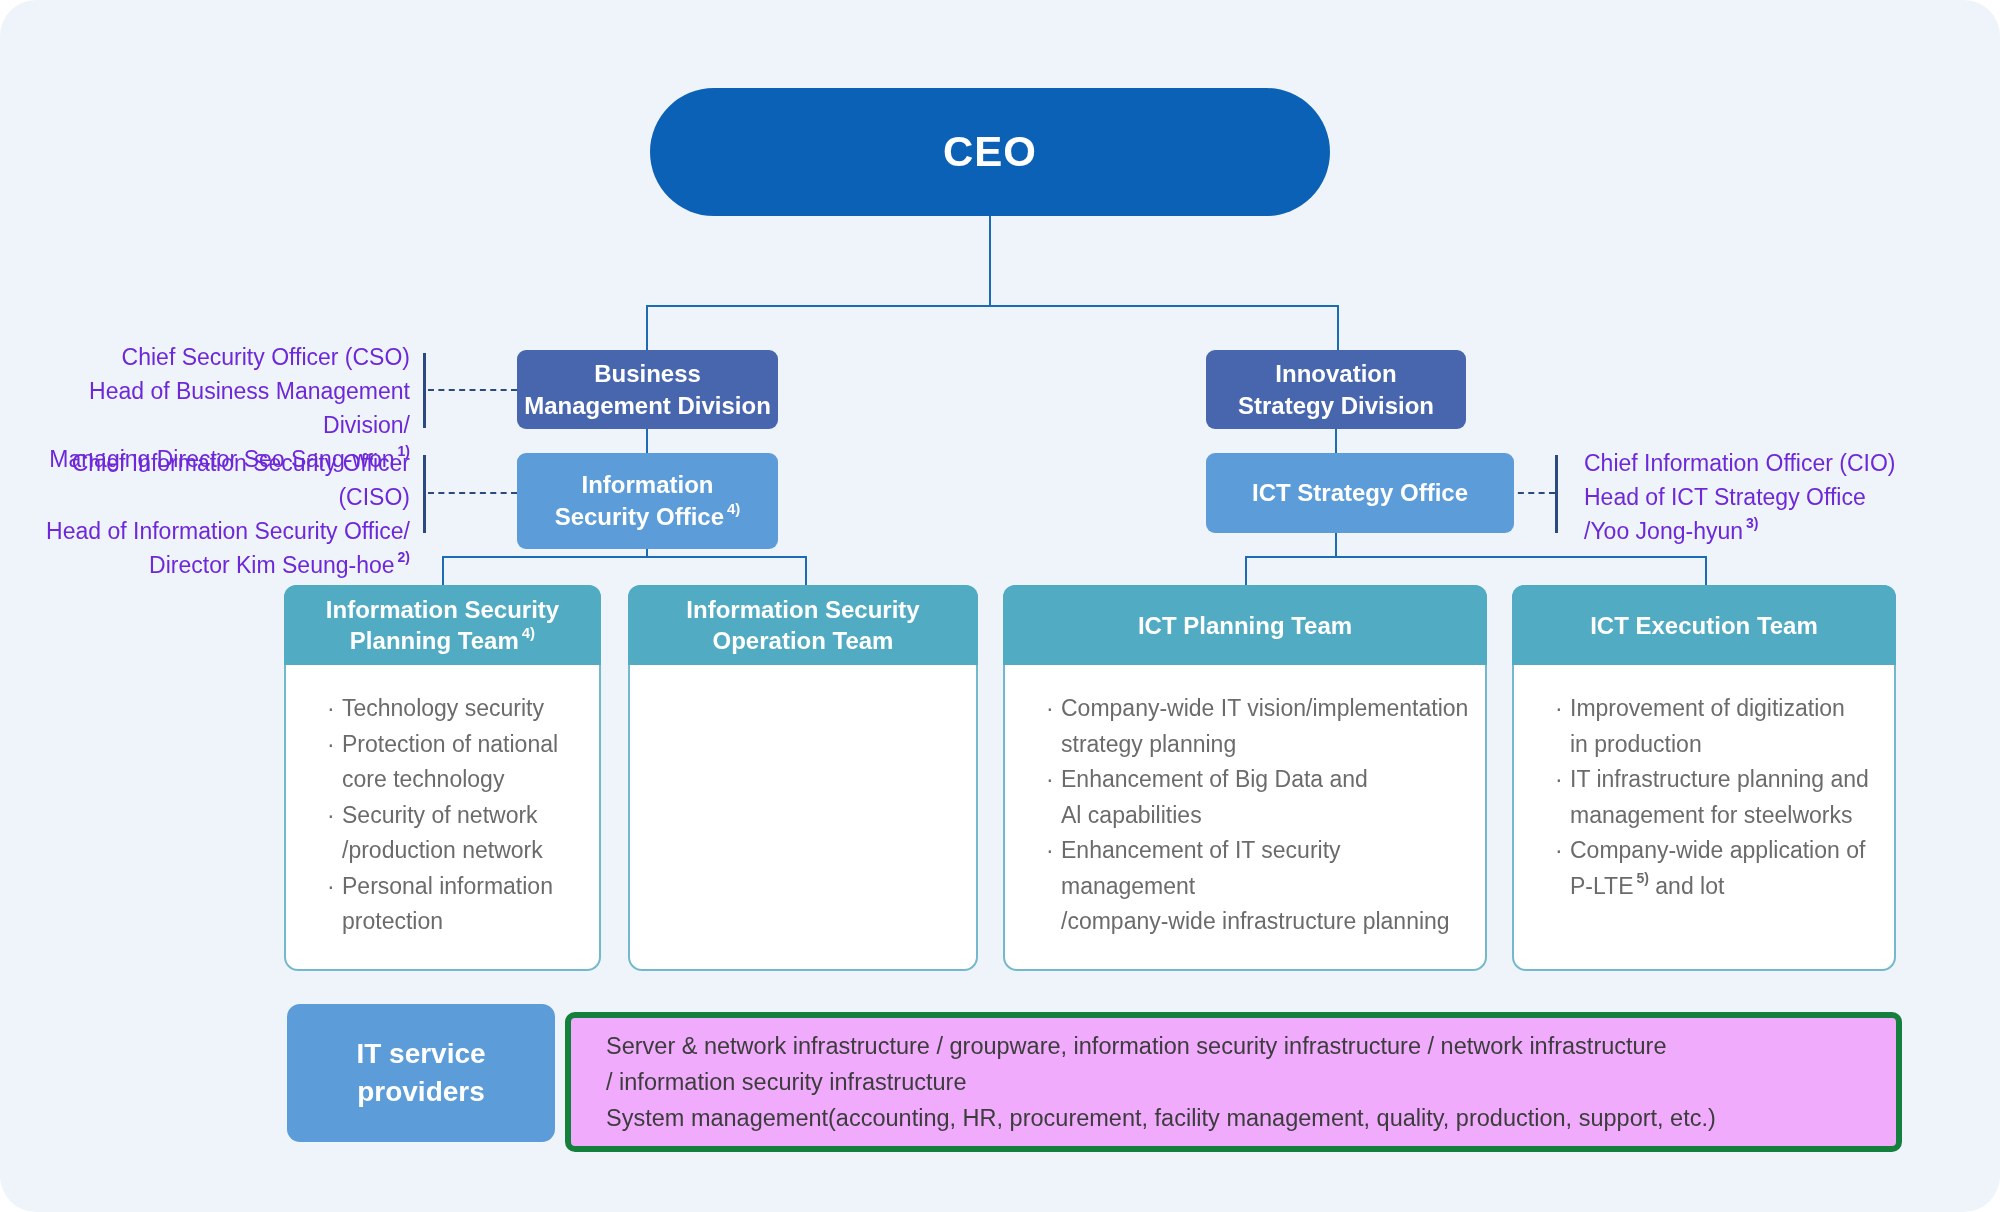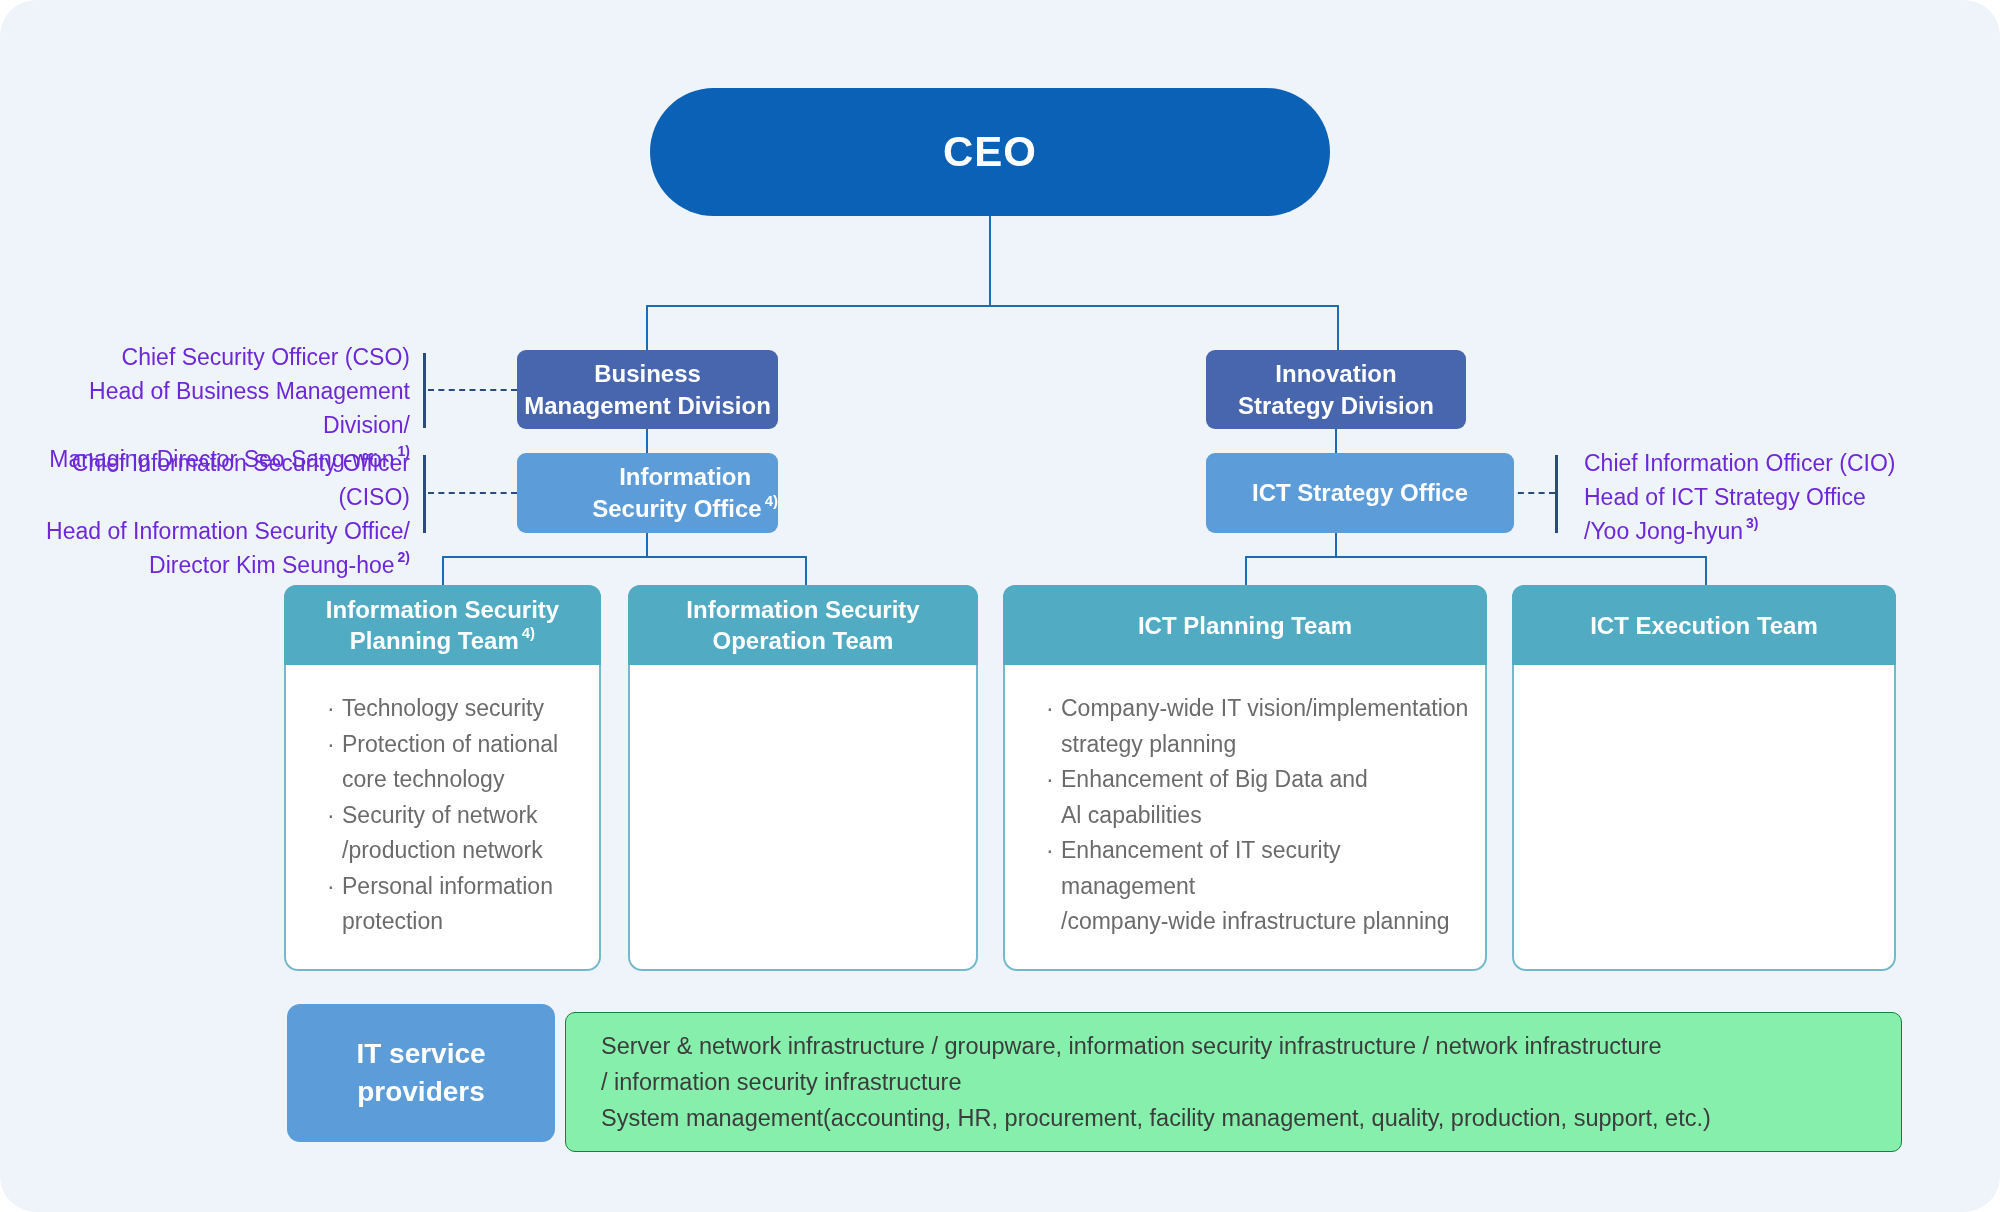--- a/index.html
+++ b/index.html
@@ -33,21 +33,21 @@
     text-align:center;color:#fff;white-space:pre-line;
   }
   #ceo{
     left:650px;top:88px;width:680px;height:128px;border-radius:64px;
     background:#0b61b5;font-size:42px;font-weight:700;letter-spacing:1px;
   }
   .division{background:#4766ad;border-radius:9px;font-size:24px;font-weight:600;line-height:32px;text-align:center;}
   #division-business{left:517px;top:350px;width:261px;height:79px;}
   #division-innovation{left:1206px;top:350px;width:260px;height:79px;}
   .office{background:#5b9cd9;border-radius:9px;font-size:24px;font-weight:600;line-height:32px;}
-  #office-infosec{left:517px;top:453px;width:261px;height:80px;justify-content:flex-end;}
+  #office-infosec{left:517px;top:453px;width:261px;height:96px;}
   #office-ict{left:1206px;top:453px;width:308px;height:80px;}
   sup{font-size:15px;font-weight:600;position:relative;top:-2px;margin-left:3px;vertical-align:super;line-height:0;}
   
   .ann{position:absolute;color:#6d28d9;font-size:23px;line-height:34px;font-weight:400;}
   .ann sup{font-size:14px;}
   #ann-cso{left:0;top:340px;width:410px;text-align:right;}
   #ann-ciso{left:0;top:446px;width:410px;text-align:right;}
   #ann-cio{left:1584px;top:446px;width:410px;text-align:left;}
   
   .team{
@@ -76,21 +76,21 @@
   .team-body li sup{font-size:14px;color:#6b6b6b;}
   .team-body li span{white-space:pre-line;}
   
   #it-box{
     position:absolute;left:287px;top:1004px;width:268px;height:138px;
     background:#5b9cd9;border-radius:13px;display:flex;align-items:center;justify-content:center;
     color:#fff;font-size:28px;font-weight:700;line-height:38px;text-align:center;white-space:pre-line;
   }
   #it-panel{
     position:absolute;left:565px;top:1012px;width:1337px;height:140px;
-    background:#86efac;border:1px solid #15803d;border-radius:10px;box-sizing:border-box;
+    background:#f0abfc;border:6px solid #15803d;border-radius:10px;box-sizing:border-box;
     display:flex;align-items:center;
   }
   #it-panel .desc{
     padding-left:35px;font-size:23.5px;line-height:36px;color:#3c3c3c;white-space:pre-line;
   }
 </style>
 </head>
 <body>
 
 <div id="canvas">
@@ -186,20 +186,30 @@
         <li>Enhancement of IT security management
 /company-wide infrastructure planning</li>
       </ul>
     </div>
   </div>
 
   <div class="team" id="team-ict-execution">
     <div class="team-header">
       <span>ICT Execution Team</span>
     </div>
+    <div class="team-body">
+      <ul>
+        <li>Improvement of digitization
+in production</li>
+        <li>IT infrastructure planning and
+management for steelworks</li>
+        <li><span>Company-wide application of
+P-LTE</span><sup>5)</sup><span> and lot</span></li>
+      </ul>
+    </div>
   </div>
 
   <div id="it-box">
     <span>IT service
 providers</span>
   </div>
   <div id="it-panel">
     <div class="desc">Server &amp; network infrastructure / groupware, information security infrastructure / network infrastructure
 / information security infrastructure
 System management(accounting, HR, procurement, facility management, quality, production, support, etc.)</div>

